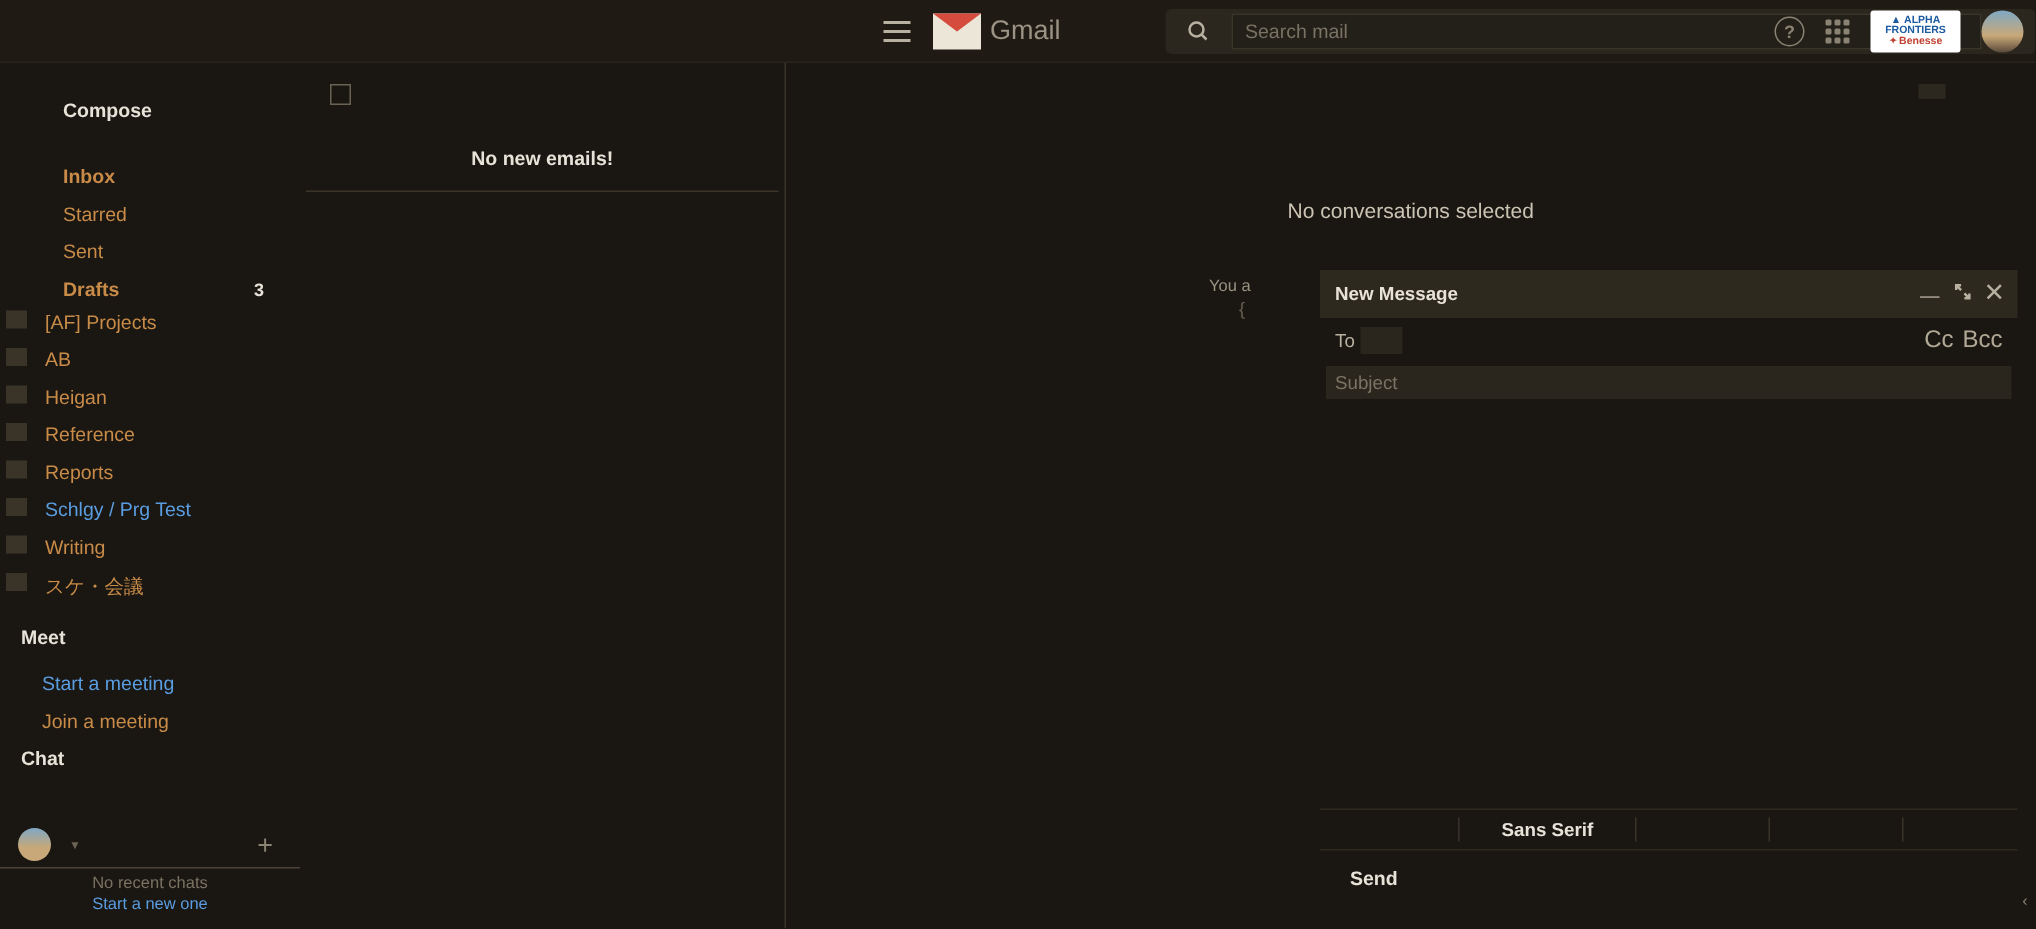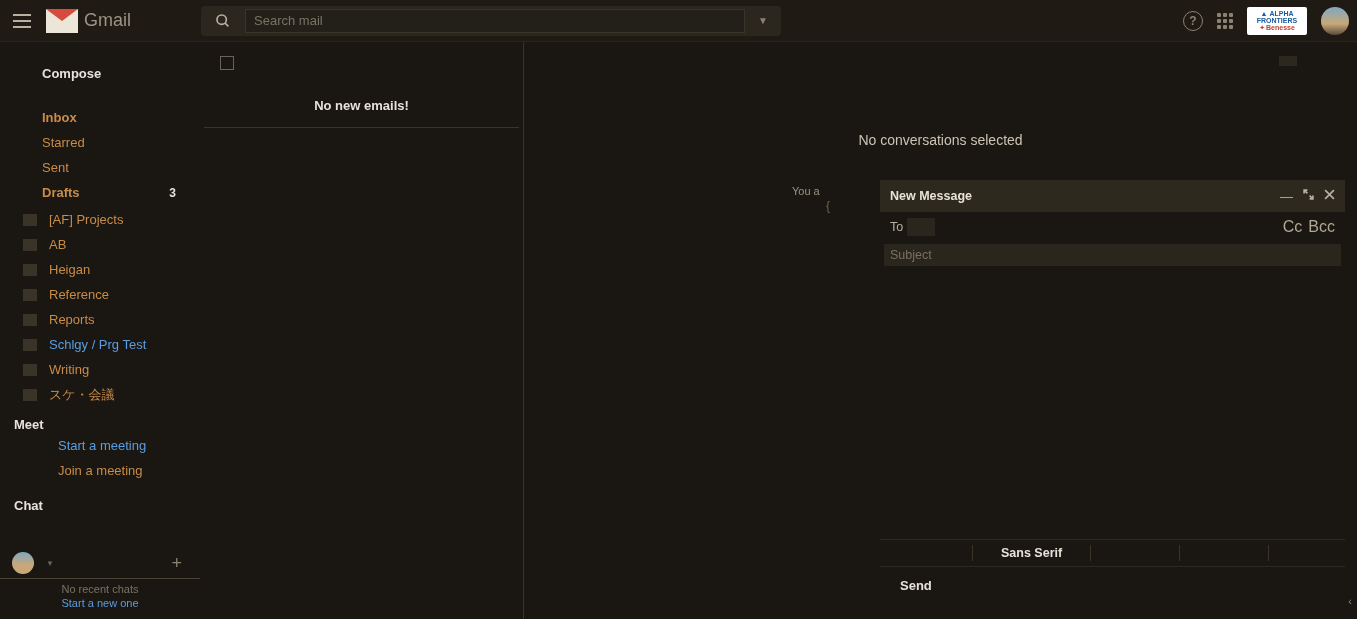--- a/index.html
+++ b/index.html
@@ -1,17 +1,17 @@
 <!DOCTYPE html>
 <html><head>
 <meta charset="utf-8">
 <style>
 * { margin: 0; padding: 0; box-sizing: border-box; }
 html, body { width: 1357px; height: 619px; overflow: hidden; background: #1a1712; font-family: Arial, sans-serif; color: #e8e3d9; }
-.header { height: 42px; display: flex; align-items: center; background: #1f1a14; border-bottom: 1px solid #2a241c; position: relative; }
+.header { height: 42px; display: flex; align-items: center; background: #1f1a14; border-bottom: 1px solid #2a241c; position: relative; justify-content: flex-end; }
 .menu-icon { width: 44px; display: flex; justify-content: center; align-items: center; cursor: pointer; }
 .hamburger { width: 18px; height: 14px; display: flex; flex-direction: column; justify-content: space-between; }
 .hamburger span { display: block; height: 2px; background: #b8b0a0; }
 .logo { display: flex; align-items: center; margin-left: 2px; }
 .gmail-icon { width: 32px; height: 24px; background: #ebe6d8; position: relative; display: flex; align-items: center; justify-content: center; margin-right: 6px; }
 .gmail-icon::before { content: ""; position: absolute; width: 0; height: 0; border-left: 16px solid transparent; border-right: 16px solid transparent; border-top: 12px solid #d54b3d; top: 0; }
 .gmail-icon::after { content: ""; position: absolute; width: 0; height:0; }
 .logo-text { color: #9b9384; font-size: 18px; font-weight: 400; }
 .search-container { margin-left: 70px; width: 580px; height: 30px; background: #2b261e; border-radius: 4px; display: flex; align-items: center; position: relative; }
 .search-icon-box { width: 44px; display:flex; justify-content:center; color:#b8b0a0;}
@@ -25,45 +25,45 @@
 .org-badge { width:60px; height:28px; background:#fff; border-radius:2px; font-size:7px; line-height:7px; color:#000; display:flex; flex-direction:column; justify-content:center; align-items:center; overflow:hidden; }
 .avatar { width:28px; height:28px; border-radius:50%; background: linear-gradient(180deg,#7fa8c4 0%, #c8a878 60%, #5a4a3a 100%); cursor:pointer; }
 .body-area { display:flex; height: calc(100% - 42px); }
 .sidebar { width: 200px; padding-top:24px; font-size:13px; overflow:hidden; position:relative;}
 .compose-btn { margin-left: 42px; margin-bottom: 24px; color:#e8e3d9; font-weight:bold; cursor:pointer; font-size:13px;}
 .nav-list { list-style:none; }
 .nav-list li { height:25px; display:flex; align-items:center; padding-left:42px; cursor:pointer; color:#c98b48; position:relative;}
 .nav-list li.bold { font-weight:bold; }
 .nav-list li .count { position:absolute; right:24px; color:#e8e3d9; font-weight:bold; font-size:12px;}
 .label-list { list-style:none; margin-top:2px;}
-.label-list li { height:25px; display:flex; align-items:center; padding-left:23px; cursor:pointer; color:#c98b48;}
+.label-list li { height:25px; display:flex; align-items:flex-start; padding-left:4px; cursor:pointer; color:#c98b48;}
 .label-list li.blue { color:#5a9de0; }
 .label-swatch { width:14px; height:12px; background:#3a3428; margin-right:12px; }
 .section-header { padding-left:14px; margin-top:10px; margin-bottom:6px; font-weight:bold; color:#e8e3d9; font-size:13px;}
-.meet-list li { padding-left:58px; height:25px; display:flex; align-items:flex-start; cursor:pointer;}
+.meet-list li { padding-left:28px; height:25px; display:flex; align-items:flex-end; cursor:pointer;}
 .meet-list li.blue { color:#5a9de0; }
 .meet-list li.orange { color:#c98b48; }
 .chat-area { position:absolute; bottom:0; left:0; right:0; }
 .chat-user { display:flex; align-items:center; padding:4px 12px; border-bottom:1px solid #4a4336; justify-content:space-between;}
 .chat-user-left {display:flex; align-items:center; gap:6px;}
 .chat-avatar { width:22px; height:22px; border-radius:50%; background: linear-gradient(180deg,#7fa8c4 0%, #c8a878 60%); }
 .chat-name { font-size:11px; color:#6a6254;}
 .chat-plus { font-size:18px; color:#8a8272; cursor:pointer; margin-right:6px;}
 .chat-msgs { text-align:center; font-size:11px; padding-top:4px; height:40px;}
 .chat-msgs .nrc { color:#7a7263; }
 .chat-msgs .sno { color:#5a9de0; cursor:pointer; margin-top:2px; overflow:hidden; height:11px;}
 .thread-panel { width: 324px; border-right:1px solid #3a3428; }
 .toolbar-row { height:42px; display:flex; align-items:center; padding-left:20px; border-bottom:0px solid #2a241c; position:relative;}
 .checkbox-outline { width:14px; height:14px; border:1.5px solid #6a6254; cursor:pointer;}
 .no-new { text-align:center; padding:14px 0; border-bottom:1px solid #3a3428; font-size:13px; font-weight:bold; color:#e8e3d9; margin:0 4px;}
 .reading-panel { flex:1; position:relative; }
 .reading-toolbar { height:42px; position:relative;}
 .settings-dot { position:absolute; right:60px; top:14px; width:18px; height:10px; background:#2c271f;}
 .reading-empty { text-align:center; margin-top:48px; font-size:14px; color:#cbc4b4;}
-.you-a { position:absolute; left:268px; top:143px; font-size:11px; color:#9a9282;}
+.you-a { position:absolute; left:282px; top:143px; font-size:11px; color:#9a9282;}
 .curly { position:absolute; left:302px; top:157px; font-size:12px; color:#6a6254;}
 .compose-window { position:absolute; right:12px; top:138px; bottom:16px; width:465px; background:#1a1712; display:flex; flex-direction:column; z-index:10;}
 .cw-header { height:32px; background:#2e291f; display:flex; align-items:center; justify-content:space-between; padding:0 10px; }
 .cw-title { font-weight:bold; font-size:12.5px; color:#e8e3d9;}
 .cw-controls { display:flex; gap:10px; color:#b8b0a0; font-size:13px;}
 .cw-controls span {cursor:pointer;}
 .cw-to-row { height:30px; display:flex; align-items:center; padding:0 10px; justify-content:space-between; font-size:12.5px; color:#b8b0a0;}
 .cw-to-left {display:flex; align-items:center; gap:4px;}
 .cw-to-input { width:28px; height:18px; background:#2a251d; border:none;}
 .cw-ccbcc { display:flex; gap:6px; color:#b0a894; cursor:pointer; font-size:16px;}

